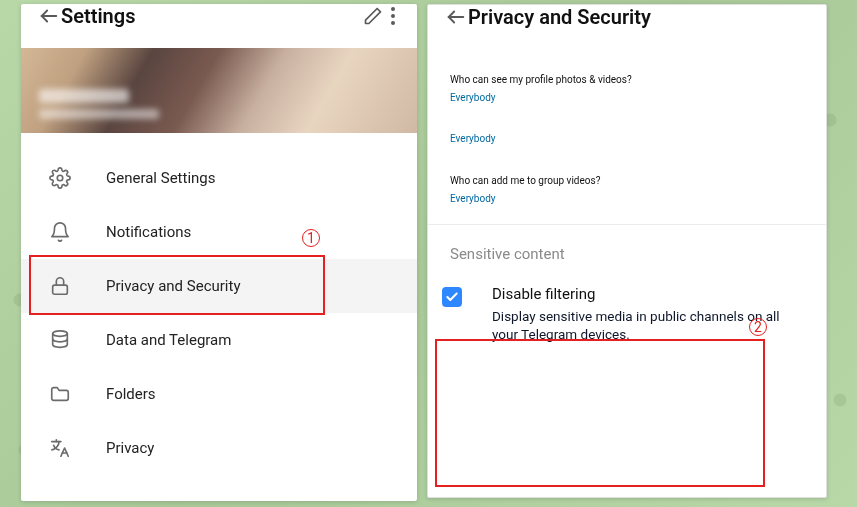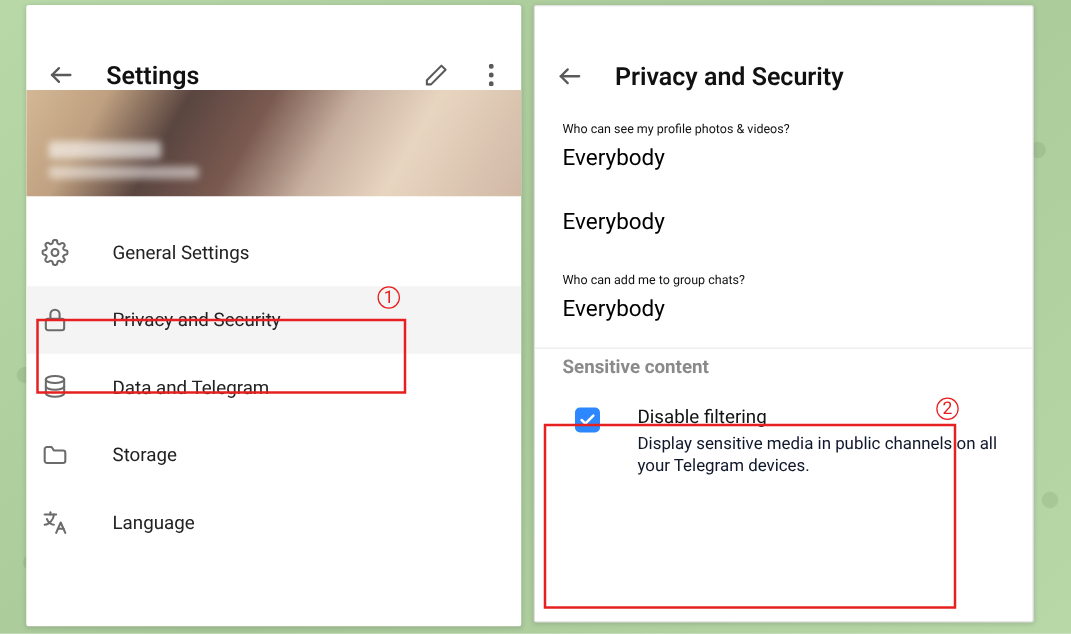--- a/index.html
+++ b/index.html
@@ -28,24 +28,23 @@
     background: #fff;
     box-shadow: 0 1px 4px rgba(0,0,0,0.15);
     border-radius: 2px;
     overflow: hidden;
   }
   .panel-left { left: 21px; top: 4px; width: 396px; height: 497px; }
   .panel-right { left: 427px; top: 4px; width: 400px; height: 494px; border: 1px solid #e0e0e0; }
 
   .header {
     display: flex;
-    align-items: flex-end;
-    height: 68px;
+    align-items: flex-start;
+    height: 44px;
     padding: 0 16px;
-    gap: 24px;
   }
   .header .title {
     flex: 1;
     font-size: 20px;
     font-weight: 600;
     color: #111;
   }
   .icon-btn {
     width: 24px; height: 24px;
     display: flex; align-items: center; justify-content: center;
@@ -66,45 +65,45 @@
     filter: blur(3px);
   }
   .profile-overlay .line1 { width: 90px; height: 14px; background: rgba(255,255,255,0.6); border-radius: 3px; margin-bottom: 6px;}
   .profile-overlay .line2 { width: 120px; height: 10px; background: rgba(255,255,255,0.5); border-radius: 3px;}
 
   .menu { padding-top: 18px; }
   .menu-item {
     display: flex;
     align-items: center;
     height: 54px;
-    padding: 0 11px;
+    padding: 0 27px;
     cursor: pointer;
     font-size: 15px;
     color: #222;
   }
   .menu-item .mi-icon {
     width: 24px; height: 24px;
     margin-right: 34px;
     color: #6b6b6b;
     display: flex; align-items: center; justify-content: center;
   }
   .menu-item.selected { background: #f4f4f4; }
 
   .right-body { padding: 10px 0 0 0; }
   .privacy-row {
     padding: 14px 22px 16px 22px;
     cursor: pointer;
   }
   .privacy-row .q { font-size: 10px; color: #111; margin-bottom: 6px; line-height: 1.3;}
-  .privacy-row .v { font-size: 18px; color: #000000; }
+  .privacy-row .v { font-size: 10px; color: #0369a1; }
   .section-divider { height: 1px; background: #ececec; margin-top: 4px;}
-  .section-title { font-size: 15px; color: #8a8a8a; font-weight: 700; padding: 0 22px; margin-top: 5px; margin-bottom: 22px;}
+  .section-title { font-size: 15px; color: #8a8a8a; font-weight: 400; padding: 0 22px; margin-top: 20px; margin-bottom: 22px;}
   .check-row {
     display: flex;
-    padding: 0 22px 20px 32px;
+    padding: 0 22px 20px 14px;
     gap: 30px;
     cursor: pointer;
   }
   .checkbox {
     width: 20px; height: 20px;
     border-radius: 4px;
     background: #2d88ff;
     flex-shrink: 0;
     display: flex; align-items:center; justify-content:center;
     margin-top: 2px;
@@ -167,20 +166,29 @@
   <div class="menu">
     <div class="menu-item">
       <span class="mi-icon">
         <svg width="22" height="22" viewBox="0 0 24 24" fill="none" stroke="currentColor" stroke-width="1.8">
             <circle cx="12" cy="12" r="3"></circle>
             <path d="M19.4 15a1.7 1.7 0 0 0 .34 1.87l.06.06a2 2 0 1 1-2.83 2.83l-.06-.06a1.7 1.7 0 0 0-1.87-.34 1.7 1.7 0 0 0-1 1.56V21a2 2 0 1 1-4 0v-.09a1.7 1.7 0 0 0-1.11-1.56 1.7 1.7 0 0 0-1.87.34l-.06.06a2 2 0 1 1-2.83-2.83l.06-.06a1.7 1.7 0 0 0 .34-1.87 1.7 1.7 0 0 0-1.56-1H3a2 2 0 1 1 0-4h.09a1.7 1.7 0 0 0 1.56-1.11 1.7 1.7 0 0 0-.34-1.87l-.06-.06a2 2 0 1 1 2.83-2.83l.06.06a1.7 1.7 0 0 0 1.87.34H9a1.7 1.7 0 0 0 1-1.56V3a2 2 0 1 1 4 0v.09a1.7 1.7 0 0 0 1 1.56 1.7 1.7 0 0 0 1.87-.34l.06-.06a2 2 0 1 1 2.83 2.83l-.06.06a1.7 1.7 0 0 0-.34 1.87V9a1.7 1.7 0 0 0 1.56 1H21a2 2 0 1 1 0 4h-.09a1.7 1.7 0 0 0-1.56 1z"></path>
           </svg>
       </span>
       <span>General Settings</span>
     </div>
+    <div class="menu-item">
+      <span class="mi-icon">
+        <svg width="22" height="22" viewBox="0 0 24 24" fill="none" stroke="currentColor" stroke-width="1.8" stroke-linecap="round" stroke-linejoin="round">
+            <path d="M18 8a6 6 0 1 0-12 0c0 7-3 9-3 9h18s-3-2-3-9"></path>
+            <path d="M13.7 21a2 2 0 0 1-3.4 0"></path>
+          </svg>
+      </span>
+      <span>Notifications</span>
+    </div>
     <div class="menu-item selected">
       <span class="mi-icon">
         <svg width="22" height="22" viewBox="0 0 24 24" fill="none" stroke="currentColor" stroke-width="1.8" stroke-linecap="round" stroke-linejoin="round">
             <rect x="4" y="11" width="16" height="10" rx="2"></rect>
             <path d="M8 11V7a4 4 0 0 1 8 0v4"></path>
           </svg>
       </span>
       <span>Privacy and Security</span>
     </div>
     <div class="menu-item">
@@ -192,34 +200,34 @@
           </svg>
       </span>
       <span>Data and Telegram</span>
     </div>
     <div class="menu-item">
       <span class="mi-icon">
         <svg width="22" height="22" viewBox="0 0 24 24" fill="none" stroke="currentColor" stroke-width="1.8" stroke-linecap="round" stroke-linejoin="round">
             <path d="M3 7a2 2 0 0 1 2-2h4l2 3h8a2 2 0 0 1 2 2v7a2 2 0 0 1-2 2H5a2 2 0 0 1-2-2V7z"></path>
           </svg>
       </span>
-      <span>Storage</span>
+      <span>Folders</span>
     </div>
     <div class="menu-item">
       <span class="mi-icon">
         <svg width="22" height="22" viewBox="0 0 24 24" fill="none" stroke="currentColor" stroke-width="1.8" stroke-linecap="round" stroke-linejoin="round">
             <path d="M3 5h10"></path>
             <path d="M8 3v2"></path>
             <path d="M11 5c0 4-4 9-8 9"></path>
             <path d="M5 9c1 3 4 5 6 5"></path>
             <path d="M13 21l4-9 4 9"></path>
             <path d="M14.5 17.5h5"></path>
           </svg>
       </span>
-      <span>Language</span>
+      <span>Privacy</span>
     </div>
   </div>
 </div>
 
 <div class="panel panel-right">
   <div class="header">
     <div class="icon-btn">
       <svg width="22" height="22" viewBox="0 0 24 24" fill="none" stroke="currentColor" stroke-width="2" stroke-linecap="round">
           <line x1="20" y1="12" x2="4" y2="12"></line>
           <polyline points="10 18 4 12 10 6"></polyline>
@@ -230,21 +238,21 @@
 
   <div class="right-body">
     <div class="privacy-row">
       <div class="q">Who can see my profile photos &amp; videos?</div>
       <div class="v">Everybody</div>
     </div>
     <div class="privacy-row">
       <div class="v">Everybody</div>
     </div>
     <div class="privacy-row">
-      <div class="q">Who can add me to group chats?</div>
+      <div class="q">Who can add me to group videos?</div>
       <div class="v">Everybody</div>
     </div>
 
     <div class="section-divider"></div>
     <div class="section-title">Sensitive content</div>
 
     <div class="check-row">
       <div class="checkbox">
         <svg width="14" height="14" viewBox="0 0 24 24" fill="none" stroke="#fff" stroke-width="3.5" stroke-linecap="round" stroke-linejoin="round">
             <polyline points="4 12 9 17 20 6"></polyline>

